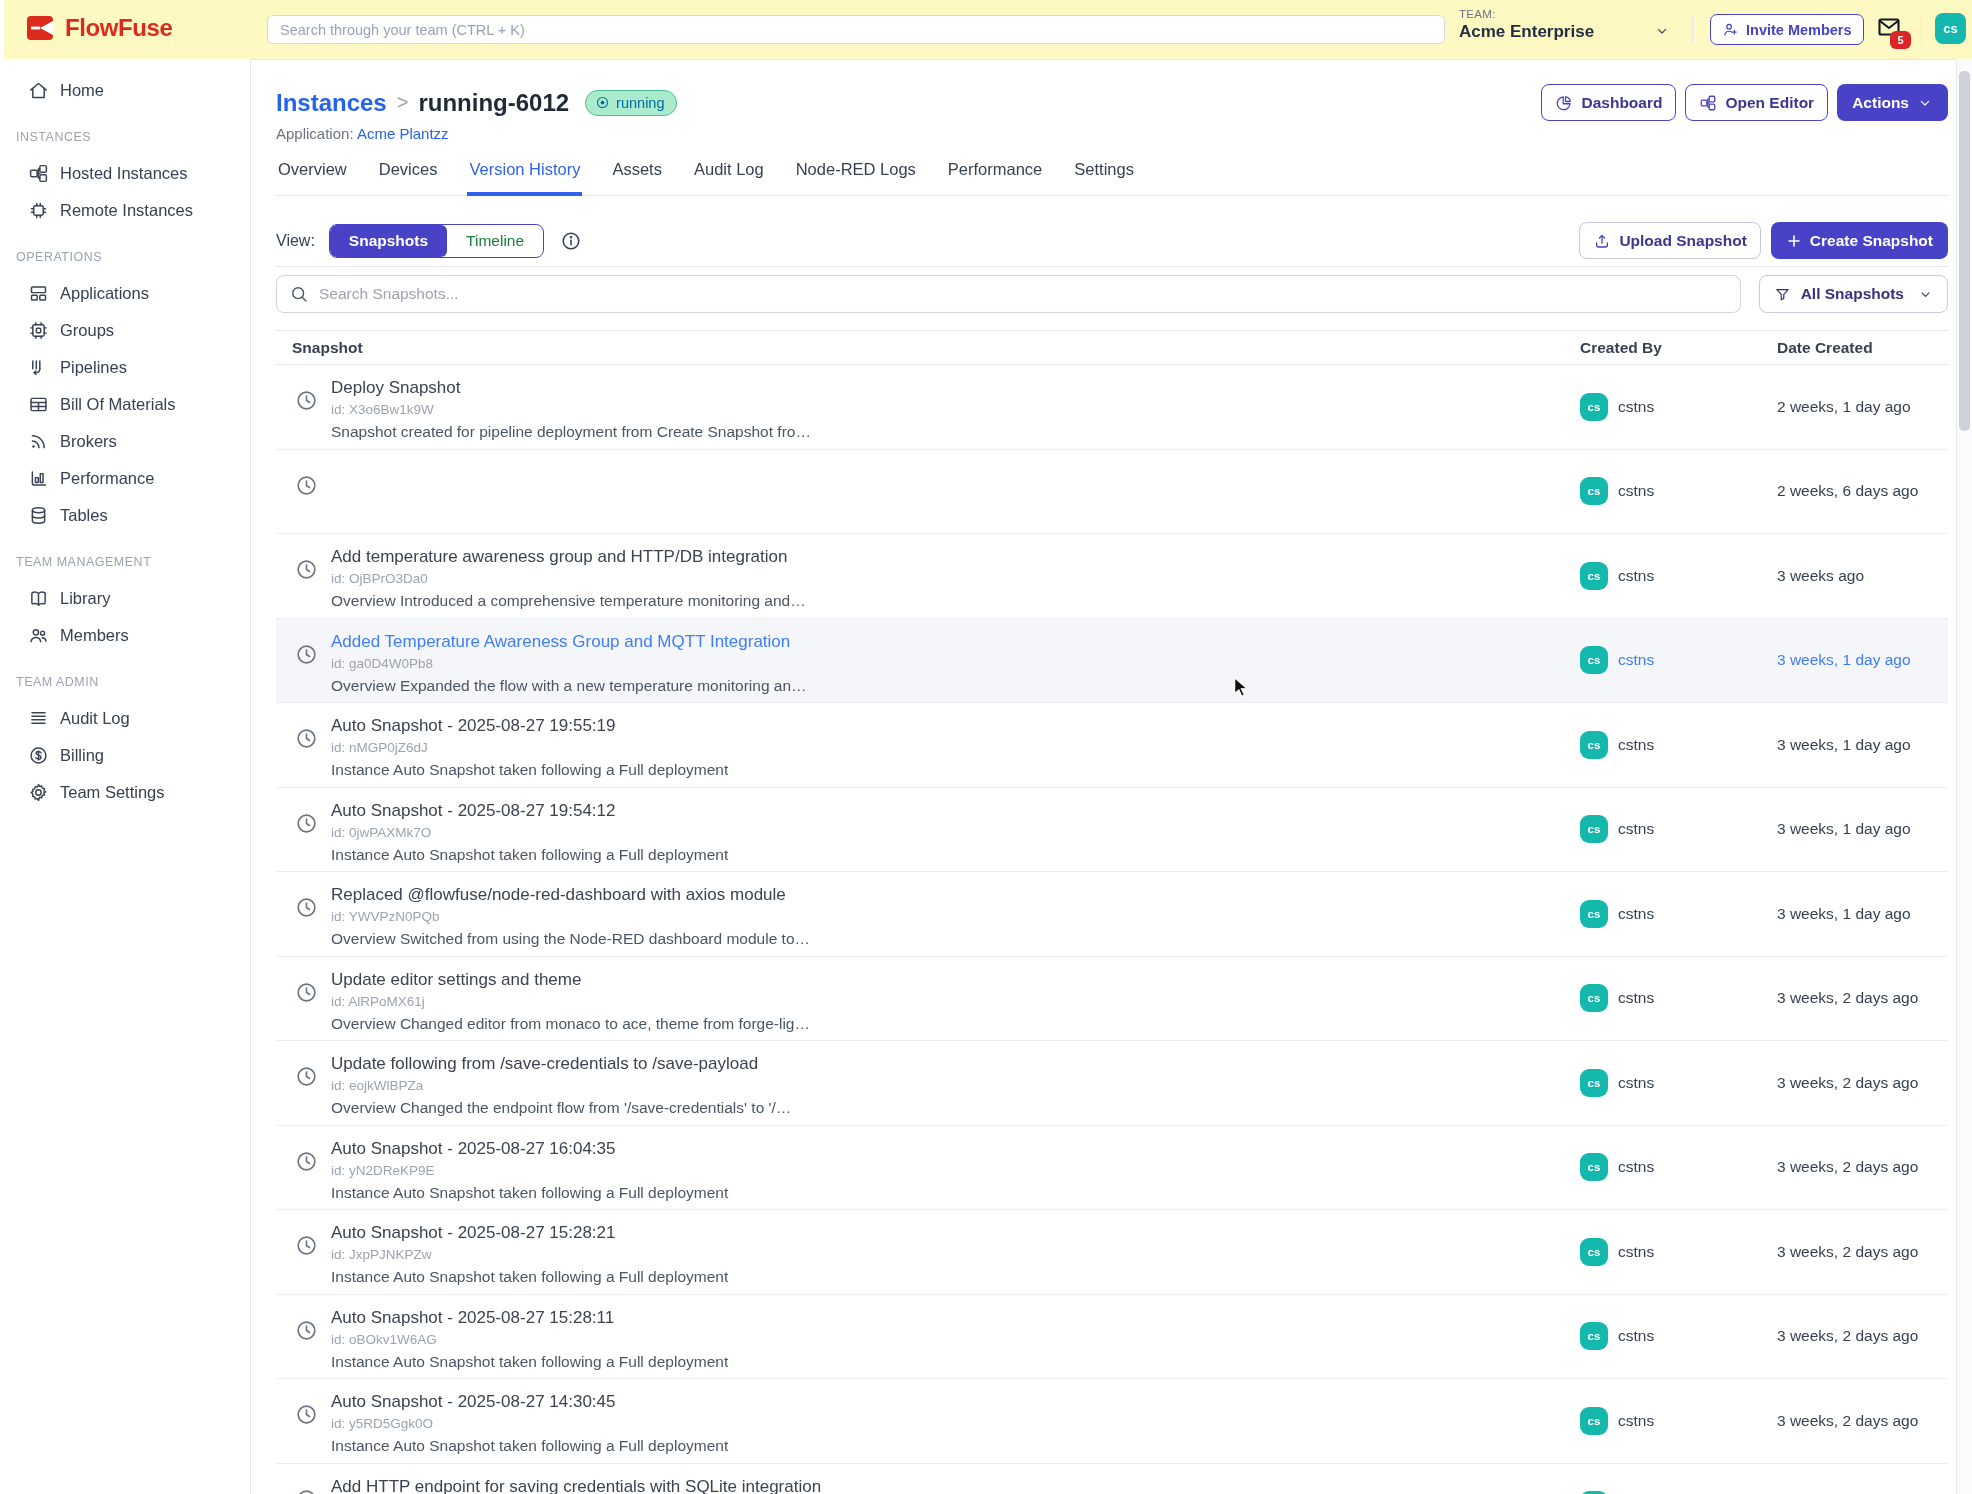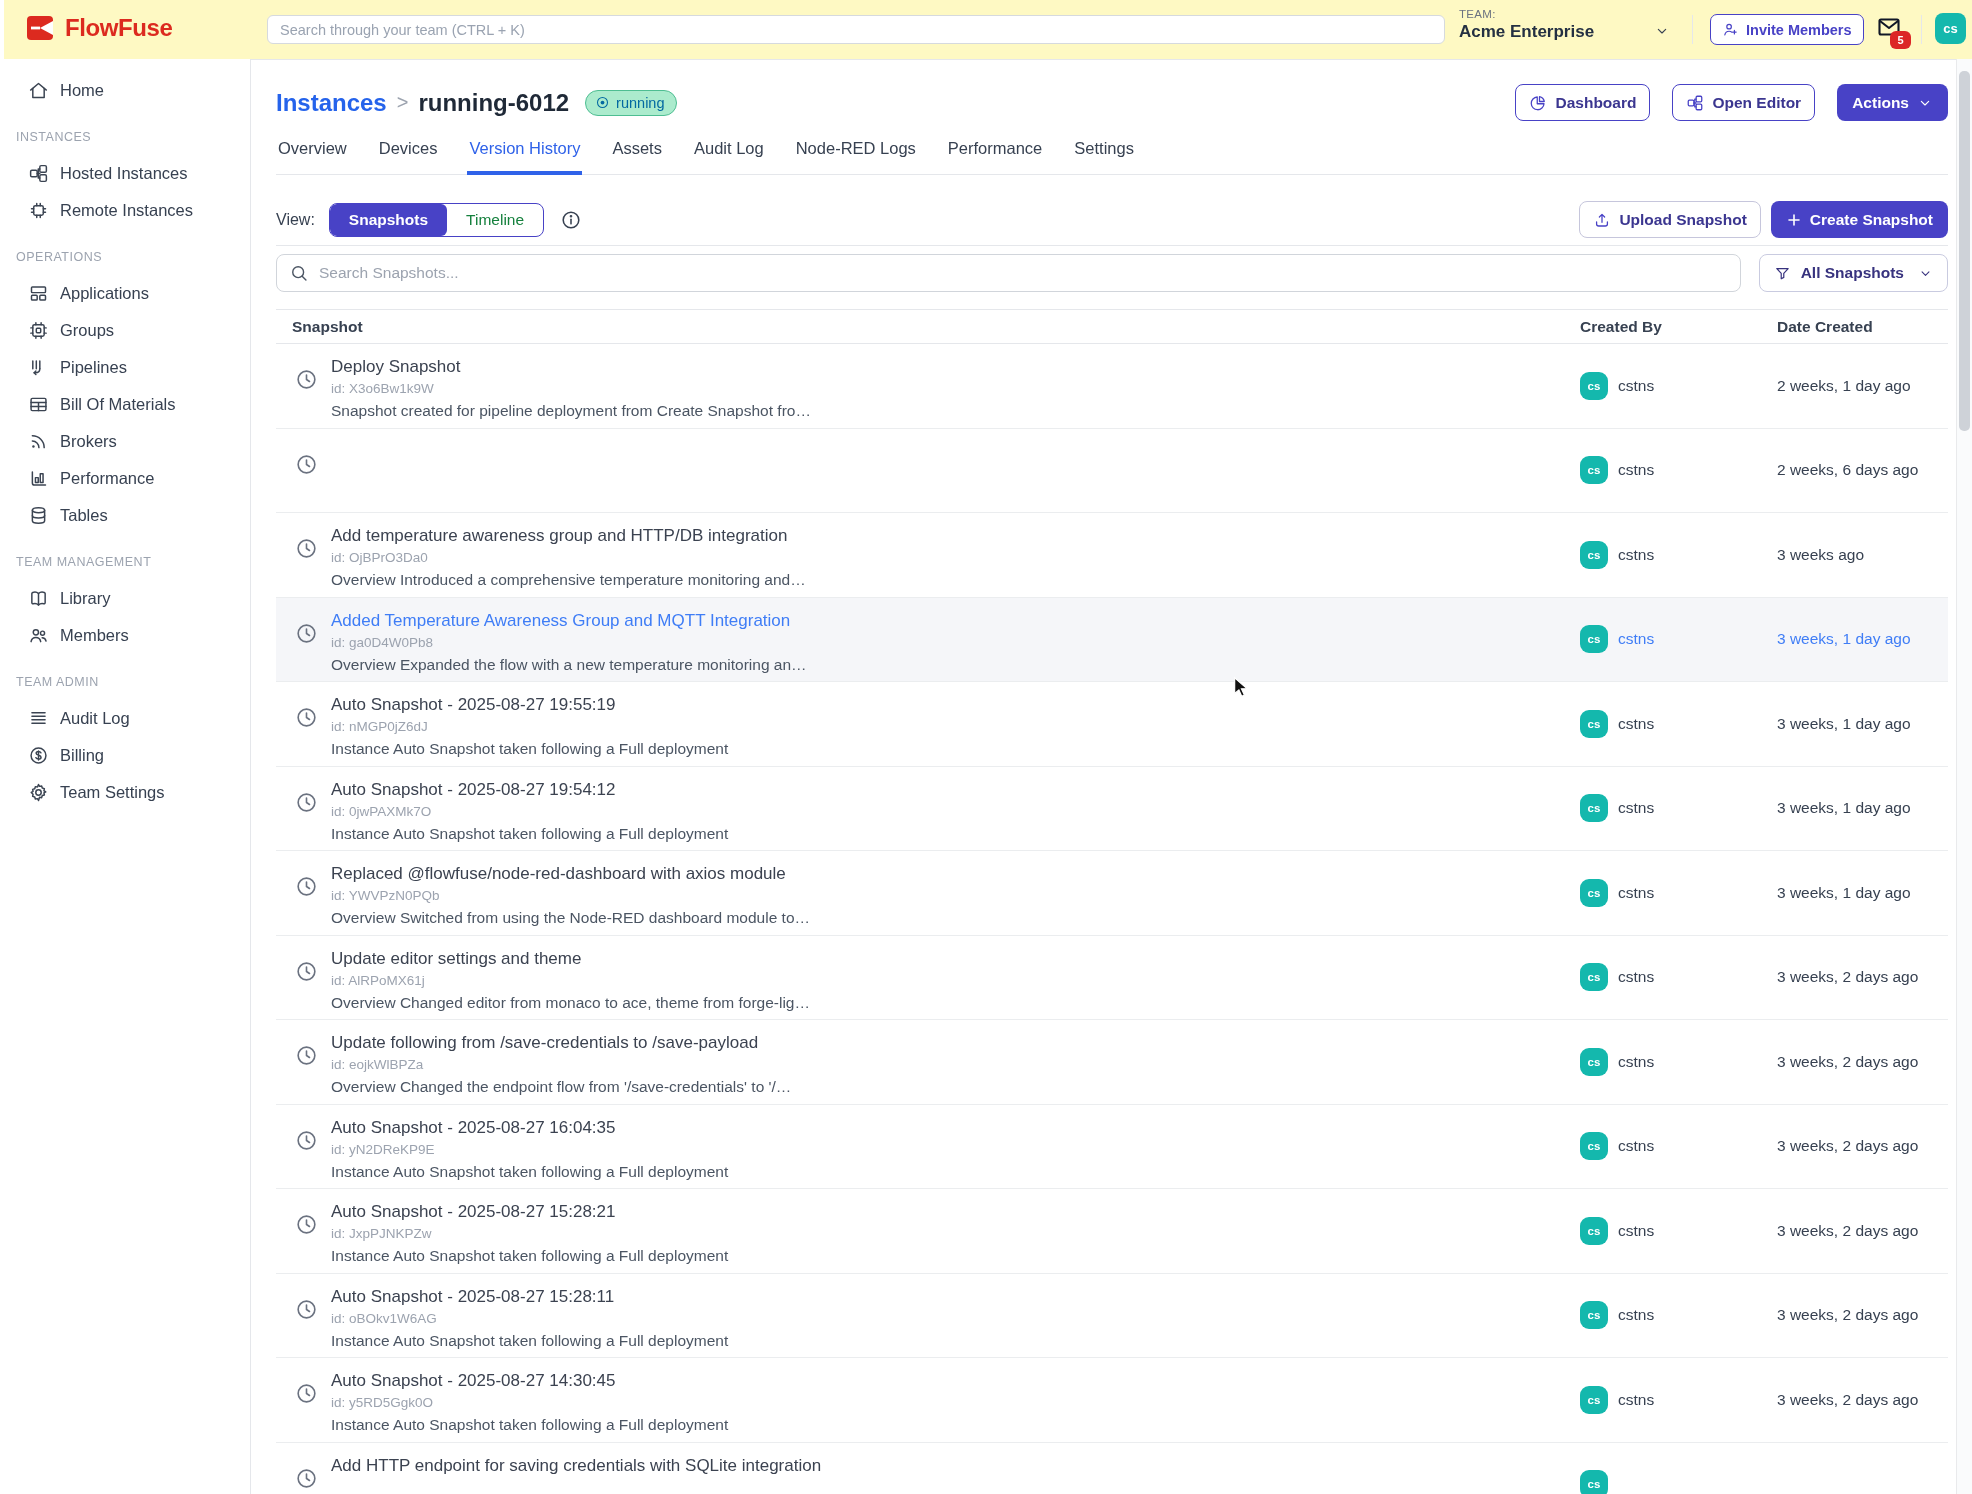--- a/index.html
+++ b/index.html
@@ -43,21 +43,21 @@
   
   .main { position:absolute; top:59px; left:251px; right:16px; bottom:0; padding:0 8px 0 25px; background:#fff; border-top:1px solid #e5e7eb; }
   .page-head { margin-top:24px; display:flex; align-items:center; }
   .crumb { display:flex; align-items:center; gap:10px; font-size:24px; font-weight:bold; }
   .crumb-parent { color:#2563eb; cursor:pointer; }
   .crumb-sep { color:#9ca3af; font-size:20px; font-weight:normal; }
   .crumb-name { color:#1f2937; }
   .badge-running { margin-left:16px; display:flex; align-items:center; gap:6px; background:#abebcd; border:1px solid #4ebe92;
     color:#0369a1; border-radius:999px; padding:4px 12px 4px 9px; font-size:14.5px; }
   .badge-running .ic { width:15px; height:15px; }
-  .head-actions { margin-left:auto; display:flex; gap:22px; }
+  .head-actions { margin-left:auto; display:flex; gap:9px; }
   .btn-outline { height:37px; display:flex; align-items:center; gap:8px; border:1px solid #4842c6; border-radius:8px;
     padding:0 13px; color:#3b3690; font-size:15.5px; font-weight:bold; background:#fff; cursor:pointer; }
   .btn-outline .ic { width:18px; height:18px; color:#4842c6; }
   .btn-solid { height:37px; display:flex; align-items:center; gap:8px; border:none; border-radius:8px; padding:0 15px;
     background:#4842c6; color:#fff; font-size:15.5px; font-weight:bold; cursor:pointer; }
   .btn-solid .ic { width:16px; height:16px; }
   .app-line { margin-top:4px; font-size:15px; color:#6b7280; }
   .app-line a { color:#2563eb; text-decoration:none; cursor:pointer; }
   .tabs { margin-top:8px; display:flex; gap:28px; border-bottom:1px solid #e5e7eb; }
   .tab { padding:10px 2px 13px; font-size:16.5px; color:#374151; border-bottom:4px solid transparent; margin-bottom:-1px; cursor:pointer; }
@@ -349,20 +349,24 @@
         <span>Actions</span>
         <span class="ic">
             <svg viewBox="0 0 24 24" fill="none" stroke="currentColor" stroke-width="1.7" stroke-linecap="round" stroke-linejoin="round">
               <path d="M6.5 9.5 12 15l5.5-5.5"></path>
             </svg>
           </span>
       </button>
     </div>
   </div>
 
+  <div class="app-line">
+    <span>Application:</span>
+    <a>Acme Plantzz</a>
+  </div>
 
   <div class="tabs" id="tab-bar">
       <div class="tab">Overview</div>
       <div class="tab">Devices</div>
       <div class="tab active">Version History</div>
       <div class="tab">Assets</div>
       <div class="tab">Audit Log</div>
       <div class="tab">Node-RED Logs</div>
       <div class="tab">Performance</div>
       <div class="tab">Settings</div>

